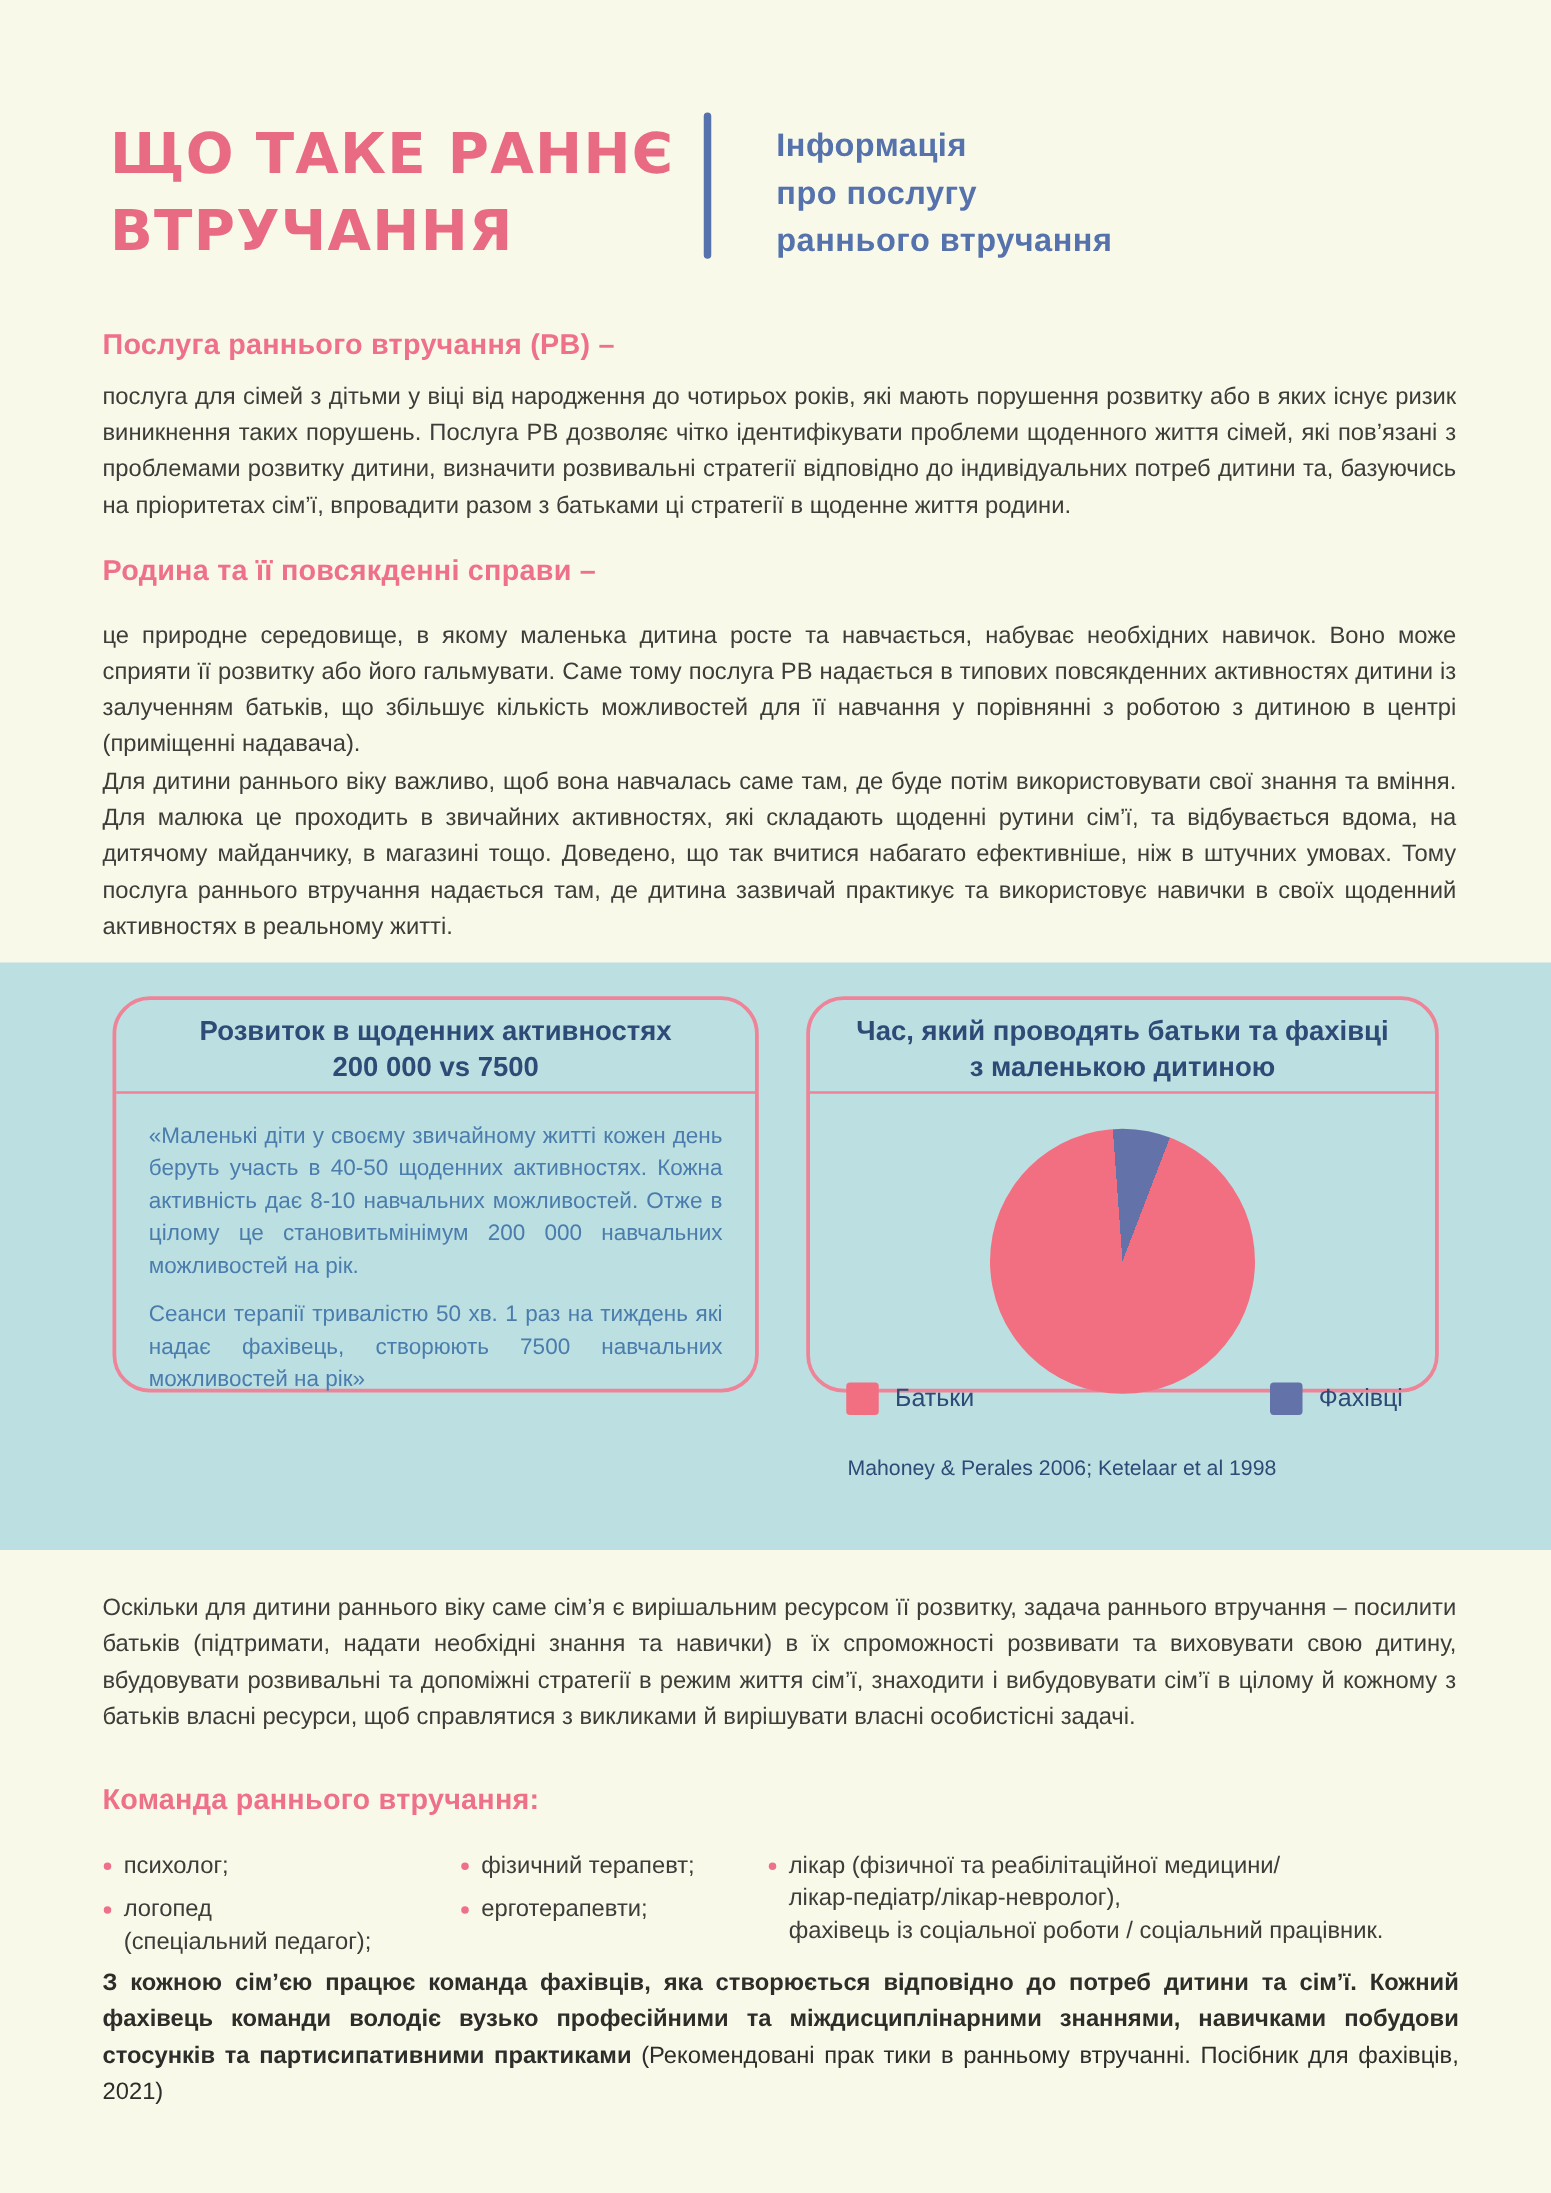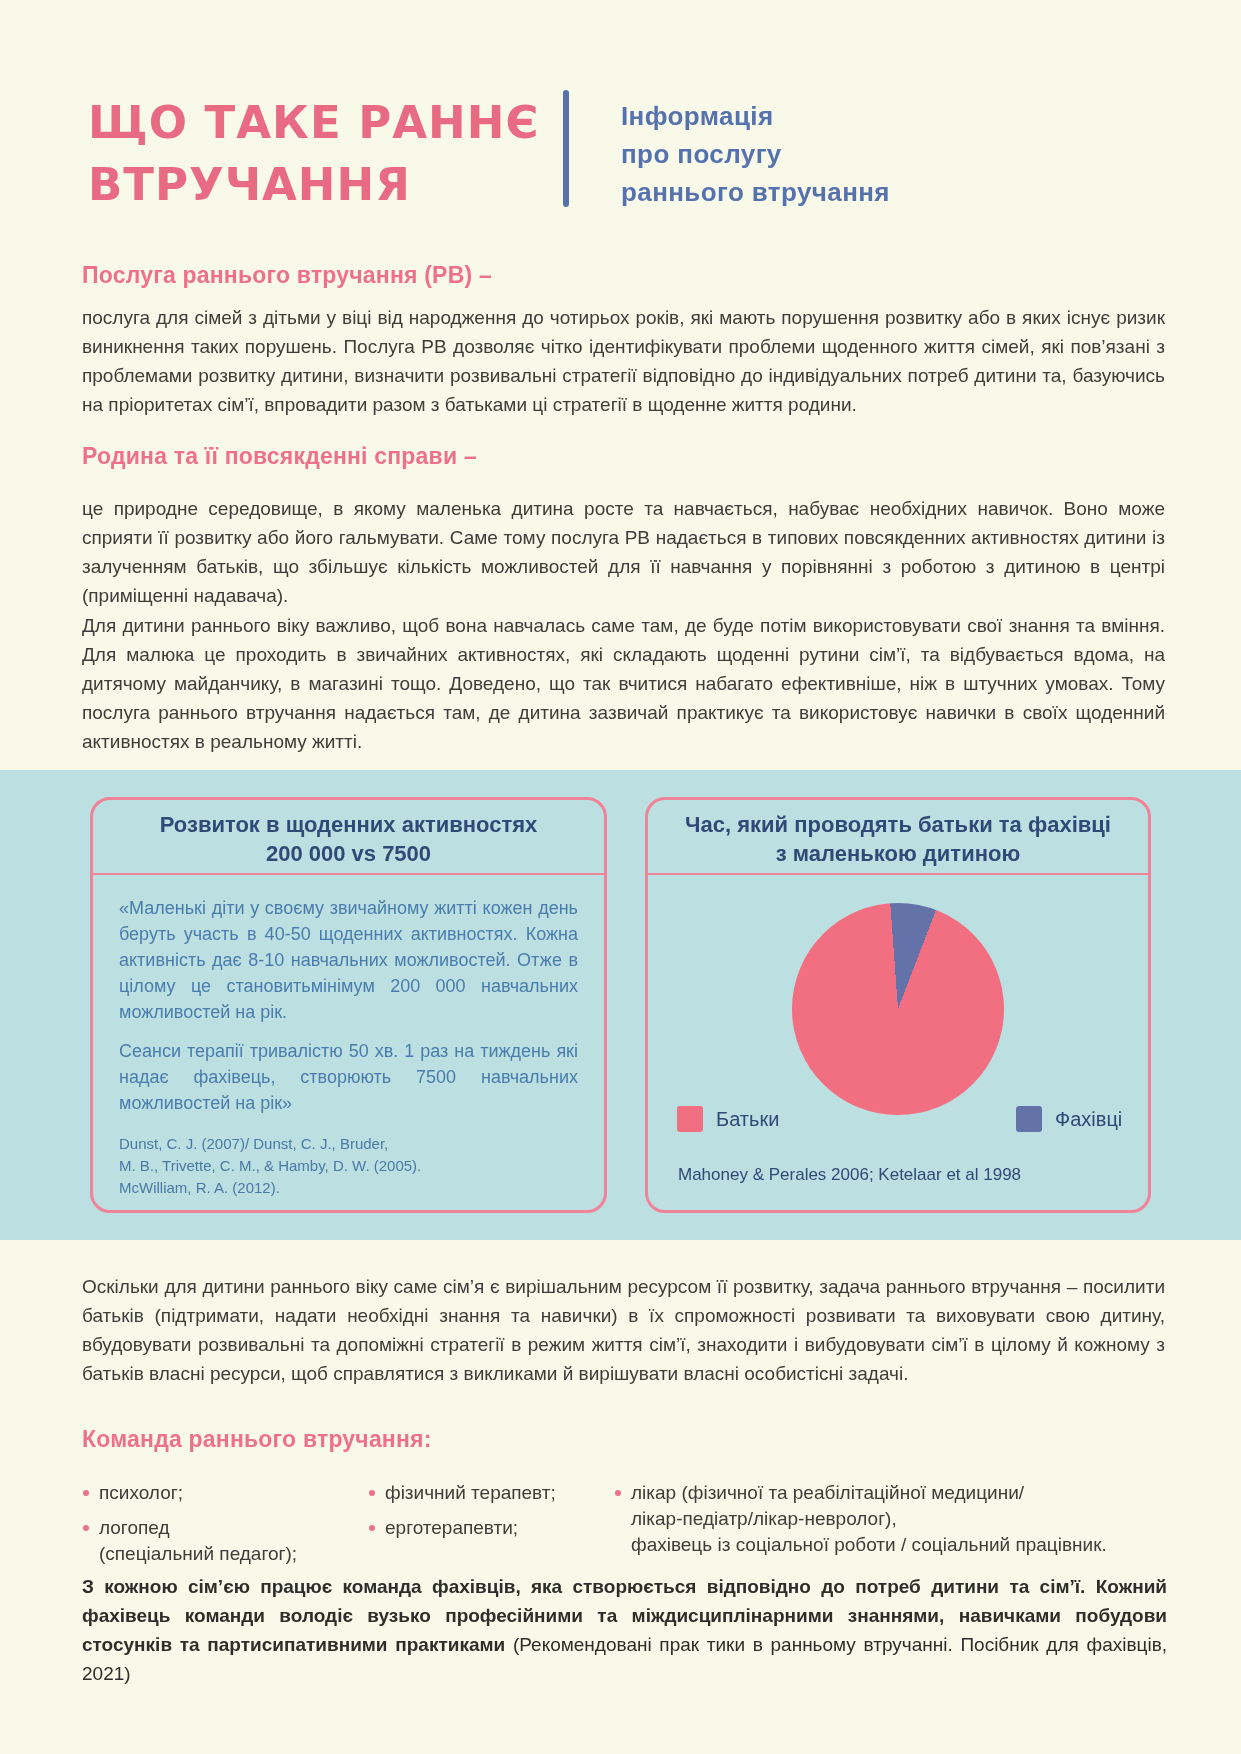--- a/index.html
+++ b/index.html
@@ -40,23 +40,23 @@
     text-align:justify;
   }
   #para-service  { top:303px; }
   #para-family-1 { top:494px; }
   #para-family-2 { top:611px; }
   #para-resource { top:1272px; }
 
   .band { left:0; top:770px; width:1241px; height:470px; background:var(--c-band_bg, #bcdfe1); }
 
   .card {
-    position:absolute; top:797px; height:416px;
+    position:absolute; top:797px; height:317px;
     border:3px solid var(--c-border_pink, #ef8397);
-    border-radius:20px;
+    border-radius:30px;
   }
   .card-left  { left:90px;  width:517px; }
   .card-right { left:645px; width:506px; }
   .card-head {
     height:75px;
     border-bottom:2px solid var(--c-border_pink, #ef8397);
     display:flex; flex-direction:column; justify-content:center; align-items:center;
     text-align:center; padding-top:4px;
   }
   .card-title { font-size:22px; line-height:29px; font-weight:bold; color:var(--c-navy, #2e4a76); }
@@ -137,25 +137,20 @@
 <div class="abs band"></div>
 
 <div class="card card-left">
   <div class="card-head">
     <div class="card-title">Розвиток в щоденних активностях</div>
     <div class="card-title">200 000 vs 7500</div>
   </div>
   <div class="card-body-left">
     <p class="quote">«Маленькі діти у своєму звичайному житті кожен день беруть участь в 40-50 щоденних активностях. Кожна активність дає 8-10 навчальних можливостей. Отже в цілому це становитьмінімум 200 000 навчальних можливостей на рік.</p>
     <p class="quote quote-2">Сеанси терапії тривалістю 50 хв. 1 раз на тиждень які надає фахівець, створюють 7500 навчальних можливостей на рік»</p>
-    <div class="citation-block">
-      <div class="citation-line">Dunst, C. J. (2007)/ Dunst, C. J., Bruder,</div>
-      <div class="citation-line">M. B., Trivette, C. M., &amp; Hamby, D. W. (2005).</div>
-      <div class="citation-line">McWilliam, R. A. (2012).</div>
-    </div>
   </div>
 </div>
 
 <div class="card card-right">
   <div class="card-head">
     <div class="card-title">Час, який проводять батьки та фахівці</div>
     <div class="card-title">з маленькою дитиною</div>
   </div>
   <div class="card-body-right">
     <div class="pie" style="background: conic-gradient(from 21deg, rgb(242, 111, 130) 0deg, rgb(242, 111, 130) 334.8deg, rgb(99, 115, 170) 334.8deg, rgb(99, 115, 170) 360deg);"></div>

